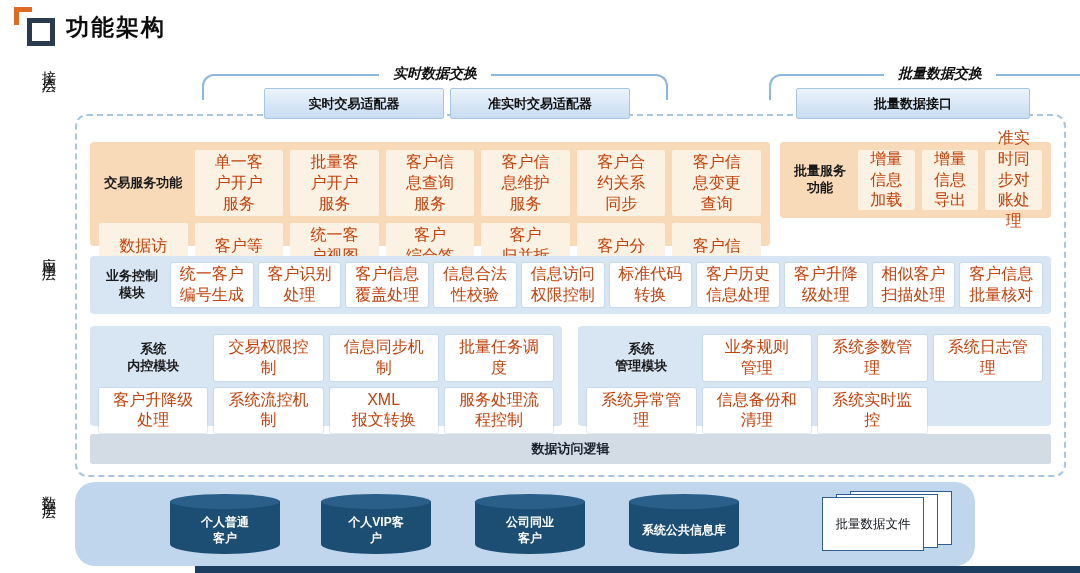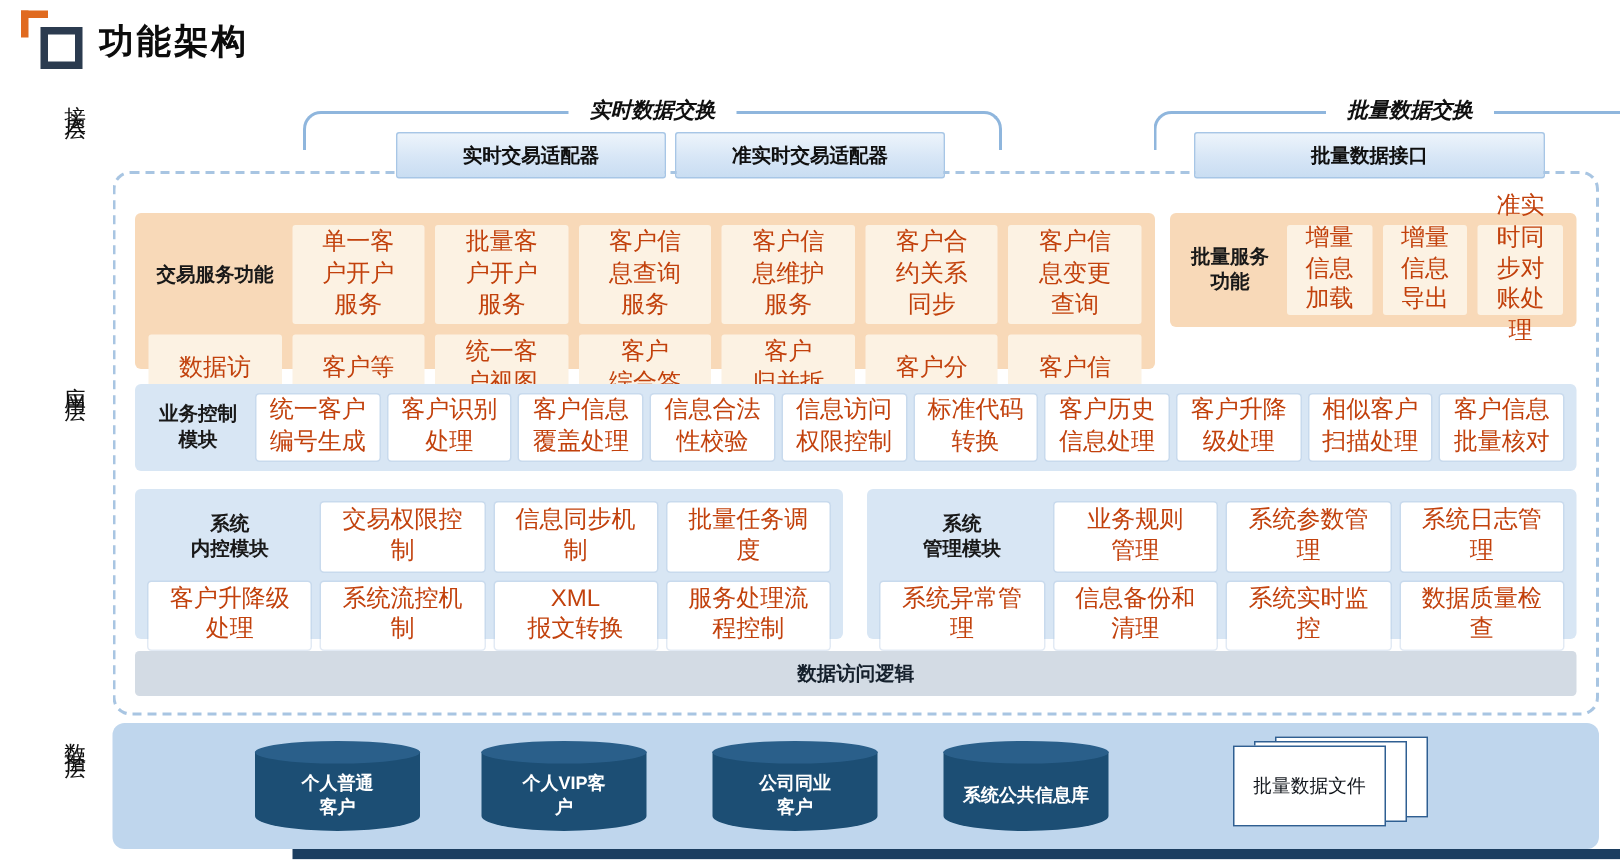--- a/index.html
+++ b/index.html
@@ -67,22 +67,22 @@
     display:grid; grid-template-columns:repeat(4,1fr); gap:7px; padding:9px; }
   #sec-sm { left:501px; right:13px; top:210px; height:100px;
     display:grid; grid-template-columns:repeat(4,1fr); gap:7px; padding:9px; }
   #sec-sic .wbox, #sec-sm .wbox { padding:2px 13px; }
 
   #data-access { left:13px; right:13px; top:318px; height:30px; background:#d3dbe4;
     border-radius:3px; display:flex; align-items:center; justify-content:center;
     font-size:13px; font-weight:bold; color:#15202c; }
 
   
-  .data-layer { position:absolute; left:75px; top:482px; width:991px; height:84px;
-    background:#bfd6ed; border-radius:8px; }
+  .data-layer { position:absolute; left:75px; top:482px; width:900px; height:84px;
+    background:#bfd6ed; border-radius:20px; }
   .cyl { position:absolute; top:12px; width:110px; height:60px; }
   #cyl-1 { left:95px; } #cyl-2 { left:246px; } #cyl-3 { left:400px; } #cyl-4 { left:554px; }
   .cyl-top { position:absolute; top:0; left:0; width:100%; height:15px; background:#2a5f8a;
     border-radius:50%; z-index:2; }
   .cyl-body { position:absolute; top:7px; left:0; right:0; bottom:0; background:#1c4e74;
     border-radius:0 0 55px 55px / 0 0 10px 10px; }
   .cyl-label { position:absolute; z-index:3; top:16px; left:0; right:0; bottom:2px;
     display:flex; align-items:center; justify-content:center; color:#fff; font-size:12px;
     font-weight:bold; text-align:center; line-height:1.3; }
   .cyl-label span { display:inline-block; }
@@ -180,21 +180,20 @@
     <div class="sec sec-blue" id="sec-sm">
       <div class="box sec-label">系统
 管理模块</div>
       <div class="box wbox">业务规则
 管理</div>
       <div class="box wbox">系统参数管理</div>
       <div class="box wbox">系统日志管理</div>
       <div class="box wbox">系统异常管理</div>
       <div class="box wbox">信息备份和清理</div>
       <div class="box wbox">系统实时监控</div>
-      <div class="box wbox">数据质量检查</div>
     </div>
 
     <div class="sec" id="data-access">数据访问逻辑</div>
   </div>
 
   <div class="data-layer">
     <div class="cyl" id="cyl-1">
       <div class="cyl-top"></div>
       <div class="cyl-body"></div>
       <div class="cyl-label">

